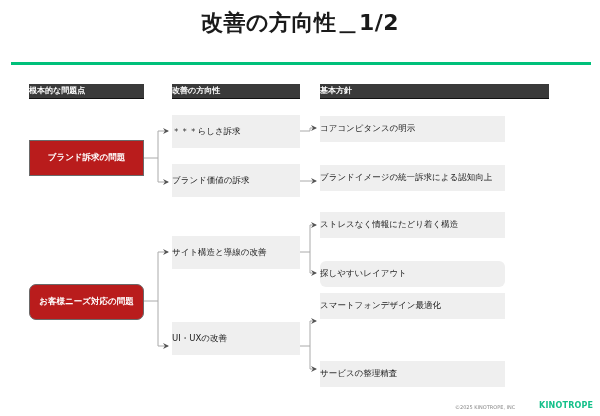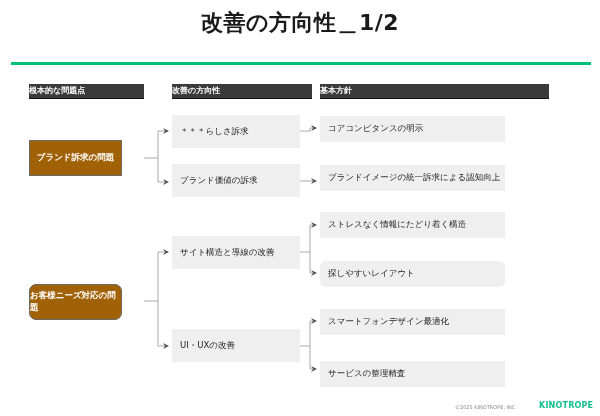--- a/index.html
+++ b/index.html
@@ -13,27 +13,27 @@
     }
     .title-rule {
       position: absolute; left: 11px; top: 62px; width: 580px; height: 3px; background: #00c07a;
     }
     .hdr {
       position: absolute; top: 84px; height: 14px; background: #3a3a3a; color: #fff;
       font-size: 8px; font-weight: bold; line-height: 14px; text-align: left;
       border-bottom: 1px solid #111;
     }
     .root {
-      position: absolute; left: 29px; width: 93px; height: 36px; background: #a16207; color: #fff;
+      position: absolute; left: 29px; width: 115px; height: 36px; background: #b91c1c; color: #fff;
       font-size: 8.5px; font-weight: bold; display: flex; align-items: center; justify-content: center;
       border: 1px solid #6a6a6a; box-sizing: border-box;
     }
     .box {
       position: absolute; background: #efefef; font-size: 8.5px; display: flex; align-items: center;
-      padding-left: 8px; box-sizing: border-box; color: #222;
+      box-sizing: border-box; color: #222;
     }
     .mid { left: 172px; width: 128px; height: 33px; }
     .leaf { left: 320px; width: 185px; height: 26px; }
     svg.lines { position: absolute; left: 0; top: 0; }
     .footer-copy {
       position: absolute; left: 455px; top: 404px; font-size: 5px; color: #888;
     }
     .footer-logo {
       position: absolute; left: 512px; top: 401px; font-size: 8px; font-weight: bold; color: #14c08a;
       letter-spacing: 0.2px;
@@ -43,21 +43,21 @@
       position: absolute; left: 596px; top: 401px; font-size: 13px; color: #777; margin-top: 28px;
     }
   </style>
 </head>
 <body>
 
 <div class="title">改善の方向性＿1/2</div>
 <div class="title-rule"></div>
 
 <div class="hdr" style="left:29px;width:115px;">根本的な問題点</div>
-<div class="hdr" style="left:172px;width:140px;">改善の方向性</div>
+<div class="hdr" style="left:172px;width:128px;">改善の方向性</div>
 <div class="hdr" style="left:320px;width:229px;">基本方針</div>
 
 <svg class="lines" width="600" height="416">
   <defs>
     <marker id="arr" markerWidth="6" markerHeight="6" refX="5" refY="3" orient="auto">
       <path d="M0,0 L6,3 L0,6 L2,3 z" fill="#555"></path>
     </marker>
   </defs>
   <g stroke="#aaa" stroke-width="1" fill="none">
 
@@ -84,21 +84,21 @@
 </svg>
 
 <div class="root" style="top:140px;">ブランド訴求の問題</div>
 <div class="box mid" style="top:115px;">＊＊＊らしさ訴求</div>
 <div class="box mid" style="top:164px;">ブランド価値の訴求</div>
 <div class="box leaf" style="top:116px;">コアコンピタンスの明示</div>
 <div class="box leaf" style="top:165px;">ブランドイメージの統一訴求による認知向上</div>
 
 <div class="root" style="top:284px;border-radius:7px;">お客様ニーズ対応の問題</div>
 <div class="box mid" style="top:236px;">サイト構造と導線の改善</div>
-<div class="box mid" style="top:329px;">UI・UXの改善</div>
+<div class="box mid" style="top:322px;">UI・UXの改善</div>
 <div class="box leaf" style="top:212px;">ストレスなく情報にたどり着く構造</div>
 <div class="box leaf" style="top:261px;border-radius:6px;">探しやすいレイアウト</div>
-<div class="box leaf" style="top:309px;">スマートフォンデザイン最適化</div>
+<div class="box leaf" style="top:293px;">スマートフォンデザイン最適化</div>
 <div class="box leaf" style="top:361px;">サービスの整理精査</div>
 
 <div class="footer-copy">©2025 KINOTROPE, INC</div>
 <div class="footer-logo">KINOTROPE</div>
 <div class="footer-page">31</div>
 
 </body></html>

